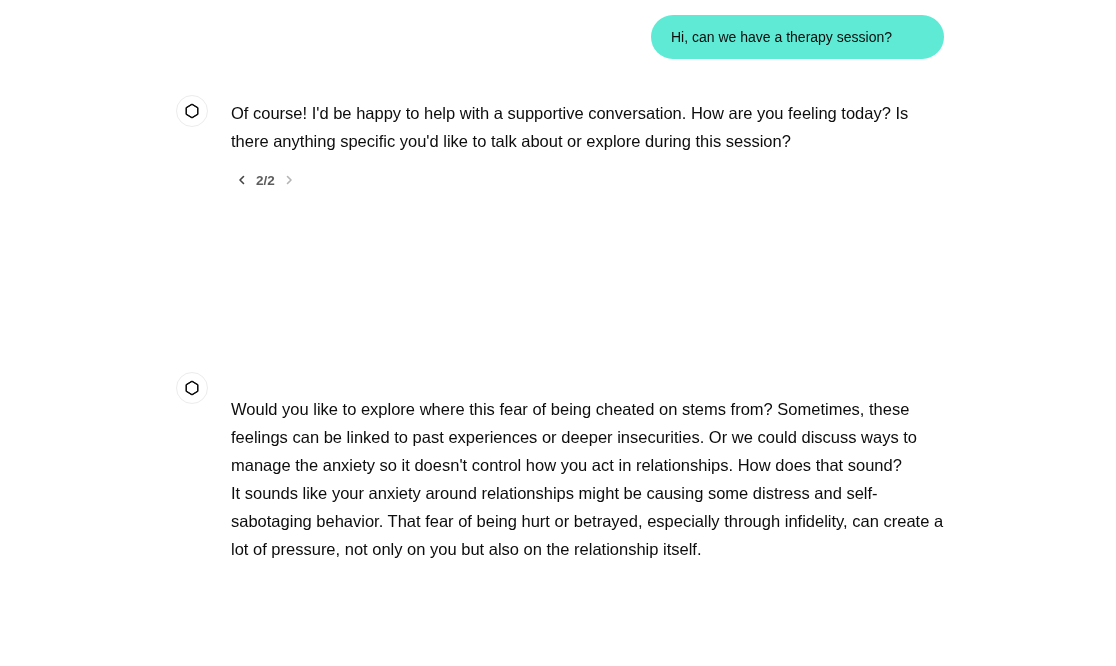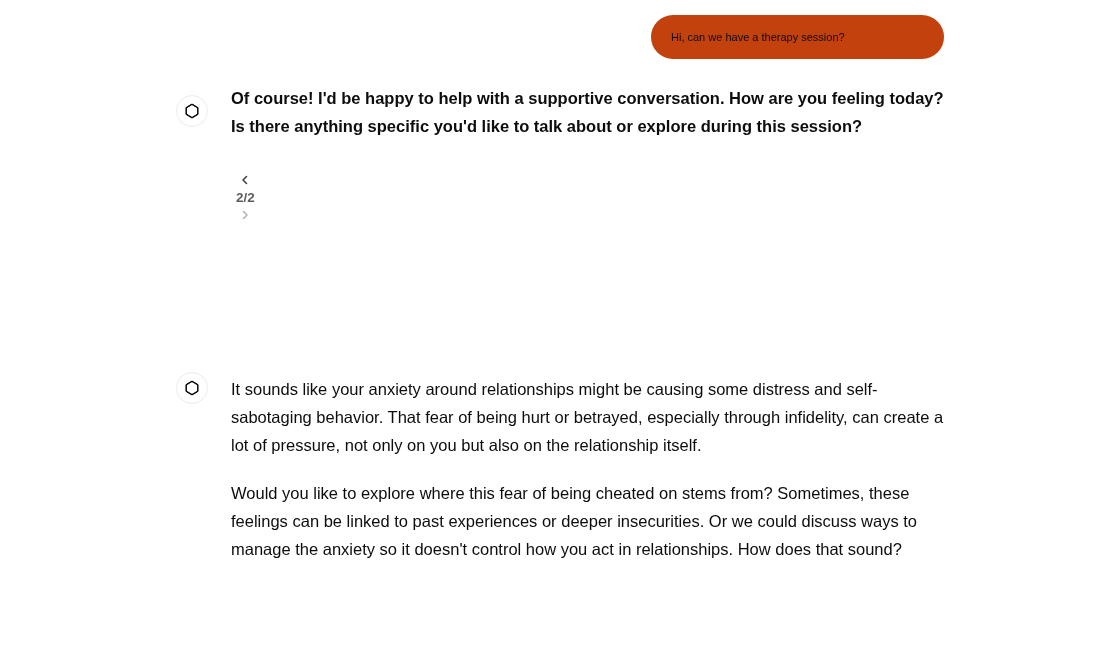--- a/index.html
+++ b/index.html
@@ -6,23 +6,23 @@
       margin: 0; padding: 0;
       width: 1116px; height: 666px;
       background: #ffffff;
       overflow: hidden;
       font-family: "Liberation Sans", sans-serif;
       color: #0d0d0d;
     }
     .thread { position: relative; width: 1116px; height: 666px; }
     .user-bubble {
       position: absolute;
-      background: #c2410c;
+      background: #5eead4;
       border-radius: 24px;
-      font-size: 11px;
+      font-size: 14px;
       line-height: 24px;
       color: #0d0d0d;
       box-sizing: border-box;
     }
     .avatar {
       position: absolute;
       width: 32px; height: 32px;
       border-radius: 50%;
       border: 1px solid #ececec;
       background: #fff;
@@ -38,21 +38,20 @@
       line-height: 28px;
       color: #0d0d0d;
     }
     .assistant-text p { margin: 0; }
     .pager {
       position: absolute;
       left: 232px; top: 170px;
       display: flex; align-items: center;
       font-size: 13.5px; font-weight: bold;
       color: #5d5d5d;
-      flex-direction: column;
     }
     .pager .btn {
       width: 20px; height: 20px;
       display: flex; align-items: center; justify-content: center;
       cursor: pointer;
     }
     .pager .count { padding: 0 4px; }
   </style>
 </head>
 <body>
@@ -68,21 +67,21 @@
       <g transform="translate(12 12)">
         <path d="M0 -8 L6.9 -4 L6.9 4" transform="rotate(0)"></path>
         <path d="M0 -8 L6.9 -4 L6.9 4" transform="rotate(60)"></path>
         <path d="M0 -8 L6.9 -4 L6.9 4" transform="rotate(120)"></path>
         <path d="M0 -8 L6.9 -4 L6.9 4" transform="rotate(180)"></path>
         <path d="M0 -8 L6.9 -4 L6.9 4" transform="rotate(240)"></path>
         <path d="M0 -8 L6.9 -4 L6.9 4" transform="rotate(300)"></path>
       </g>
     </svg>
   </div>
-  <div class="assistant-text" style="top:84px;font-weight:bold;">
+  <div class="assistant-text" style="top:99px;">
     <p>Of course! I'd be happy to help with a supportive conversation. How are you feeling today? Is there anything specific you'd like to talk about or explore during this session?</p>
   </div>
   <div class="pager">
     <span class="btn">
       <svg width="12" height="12" viewBox="0 0 12 12" fill="none" stroke="#444" stroke-width="1.6" stroke-linecap="round" stroke-linejoin="round">
           <path d="M7.5 2.5 L4 6 L7.5 9.5"></path>
         </svg>
     </span>
     <span class="count">2/2</span>
     <span class="btn">
@@ -99,18 +98,18 @@
         <path d="M0 -8 L6.9 -4 L6.9 4" transform="rotate(0)"></path>
         <path d="M0 -8 L6.9 -4 L6.9 4" transform="rotate(60)"></path>
         <path d="M0 -8 L6.9 -4 L6.9 4" transform="rotate(120)"></path>
         <path d="M0 -8 L6.9 -4 L6.9 4" transform="rotate(180)"></path>
         <path d="M0 -8 L6.9 -4 L6.9 4" transform="rotate(240)"></path>
         <path d="M0 -8 L6.9 -4 L6.9 4" transform="rotate(300)"></path>
       </g>
     </svg>
   </div>
   <div class="assistant-text" style="top:375px;">
+    <p style="margin-top:20px;">Would you like to explore where this fear of being cheated on stems from? Sometimes, these feelings can be linked to past experiences or deeper insecurities. Or we could discuss ways to manage the anxiety so it doesn't control how you act in relationships. How does that sound?</p>
     <p>It sounds like your anxiety around relationships might be causing some distress and self-sabotaging behavior. That fear of being hurt or betrayed, especially through infidelity, can create a lot of pressure, not only on you but also on the relationship itself.</p>
-    <p style="margin-top:20px;">Would you like to explore where this fear of being cheated on stems from? Sometimes, these feelings can be linked to past experiences or deeper insecurities. Or we could discuss ways to manage the anxiety so it doesn't control how you act in relationships. How does that sound?</p>
   </div>
 
 
 </div>
 
 </body></html>

